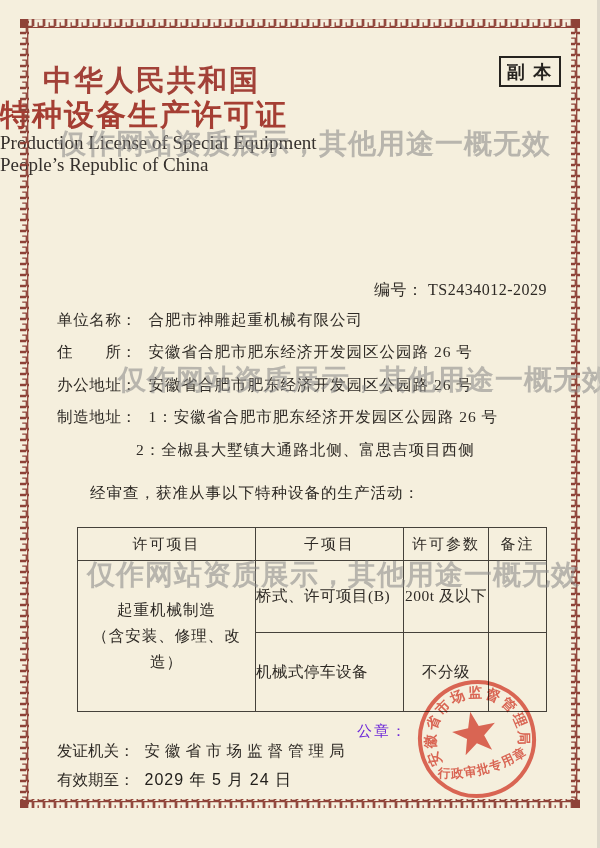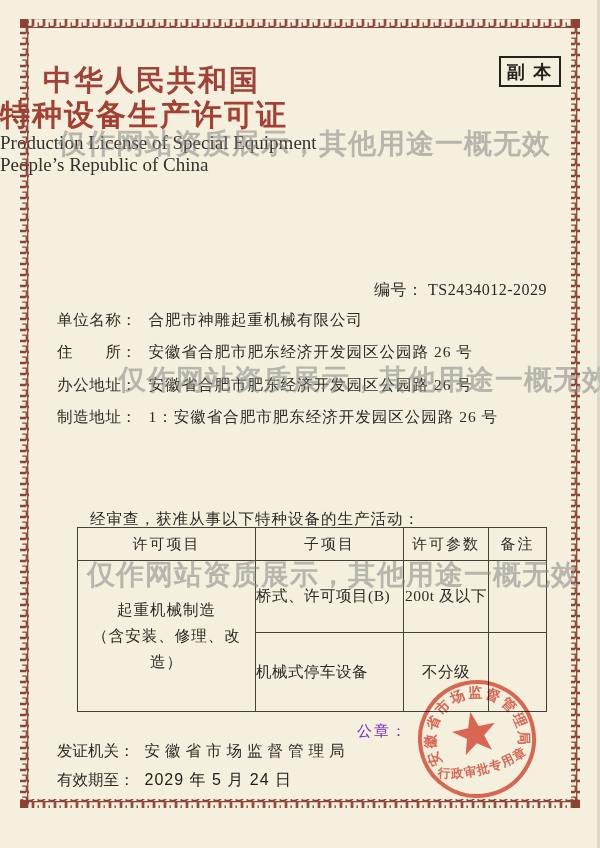--- a/index.html
+++ b/index.html
@@ -24,21 +24,21 @@
 
   .license-no{position:absolute;top:248px;right:53px;z-index:2;font-size:16px;letter-spacing:.5px;margin-top:32px;}
 
   .f-row{position:absolute;left:57px;display:flex;align-items:flex-start;z-index:2;font-size:15.5px;line-height:20px;}
   .f-label{display:inline-block;width:64px;text-align:justify;text-align-last:justify;font-weight:500;}
   .f-colon{display:inline-block;}
   .f-value{margin-left:12px;letter-spacing:1px;white-space:nowrap;}
   .f-row-0{top:310px;} .f-row-1{top:342px;} .f-row-2{top:375px;} .f-row-3{top:407px;}
   .f-row-3b{position:absolute;left:136px;top:440px;z-index:2;font-size:15.5px;letter-spacing:1px;white-space:nowrap;}
 
-  .approval{position:absolute;left:90px;top:509px;z-index:2;font-size:15.5px;letter-spacing:1px;}
+  .approval{position:absolute;left:90px;top:483px;z-index:2;font-size:15.5px;letter-spacing:1px;}
 
   .lic-table{position:absolute;left:77px;top:527px;z-index:2;border-collapse:collapse;table-layout:fixed;}
   .lic-table td,.lic-table th{
     border:1.5px solid #45413a;font-weight:normal;
     font-size:15.5px;color:#2e2a25;vertical-align:middle;padding:0;
   }
   .lic-table th{font-size:15px;letter-spacing:2px;text-align:center;}
   .row-head{height:33px;} .row-1{height:72px;} .row-2{height:79px;}
   .cell-item{text-align:center;line-height:26px;letter-spacing:1px;}
   .cell-sub{text-align:left;padding-left:5px;letter-spacing:.5px;white-space:nowrap;}
@@ -114,20 +114,21 @@
   <div class="f-row f-row-2">
     <span class="f-label">办公地址</span>
       <span class="f-colon">：</span>
     <span class="f-value">安徽省合肥市肥东经济开发园区公园路 26 号</span>
   </div>
   <div class="f-row f-row-3">
     <span class="f-label">制造地址</span>
       <span class="f-colon">：</span>
     <span class="f-value">1：安徽省合肥市肥东经济开发园区公园路 26 号</span>
   </div>
+  <div class="f-row-3b">2：全椒县大墅镇大通路北侧、富思吉项目西侧</div>
 
   <div class="approval">经审查，获准从事以下特种设备的生产活动：</div>
 
   <table class="lic-table">
     <colgroup>
       <col style="width:178px">
         <col style="width:148px">
         <col style="width:85px">
         <col style="width:58px">
     </colgroup>

